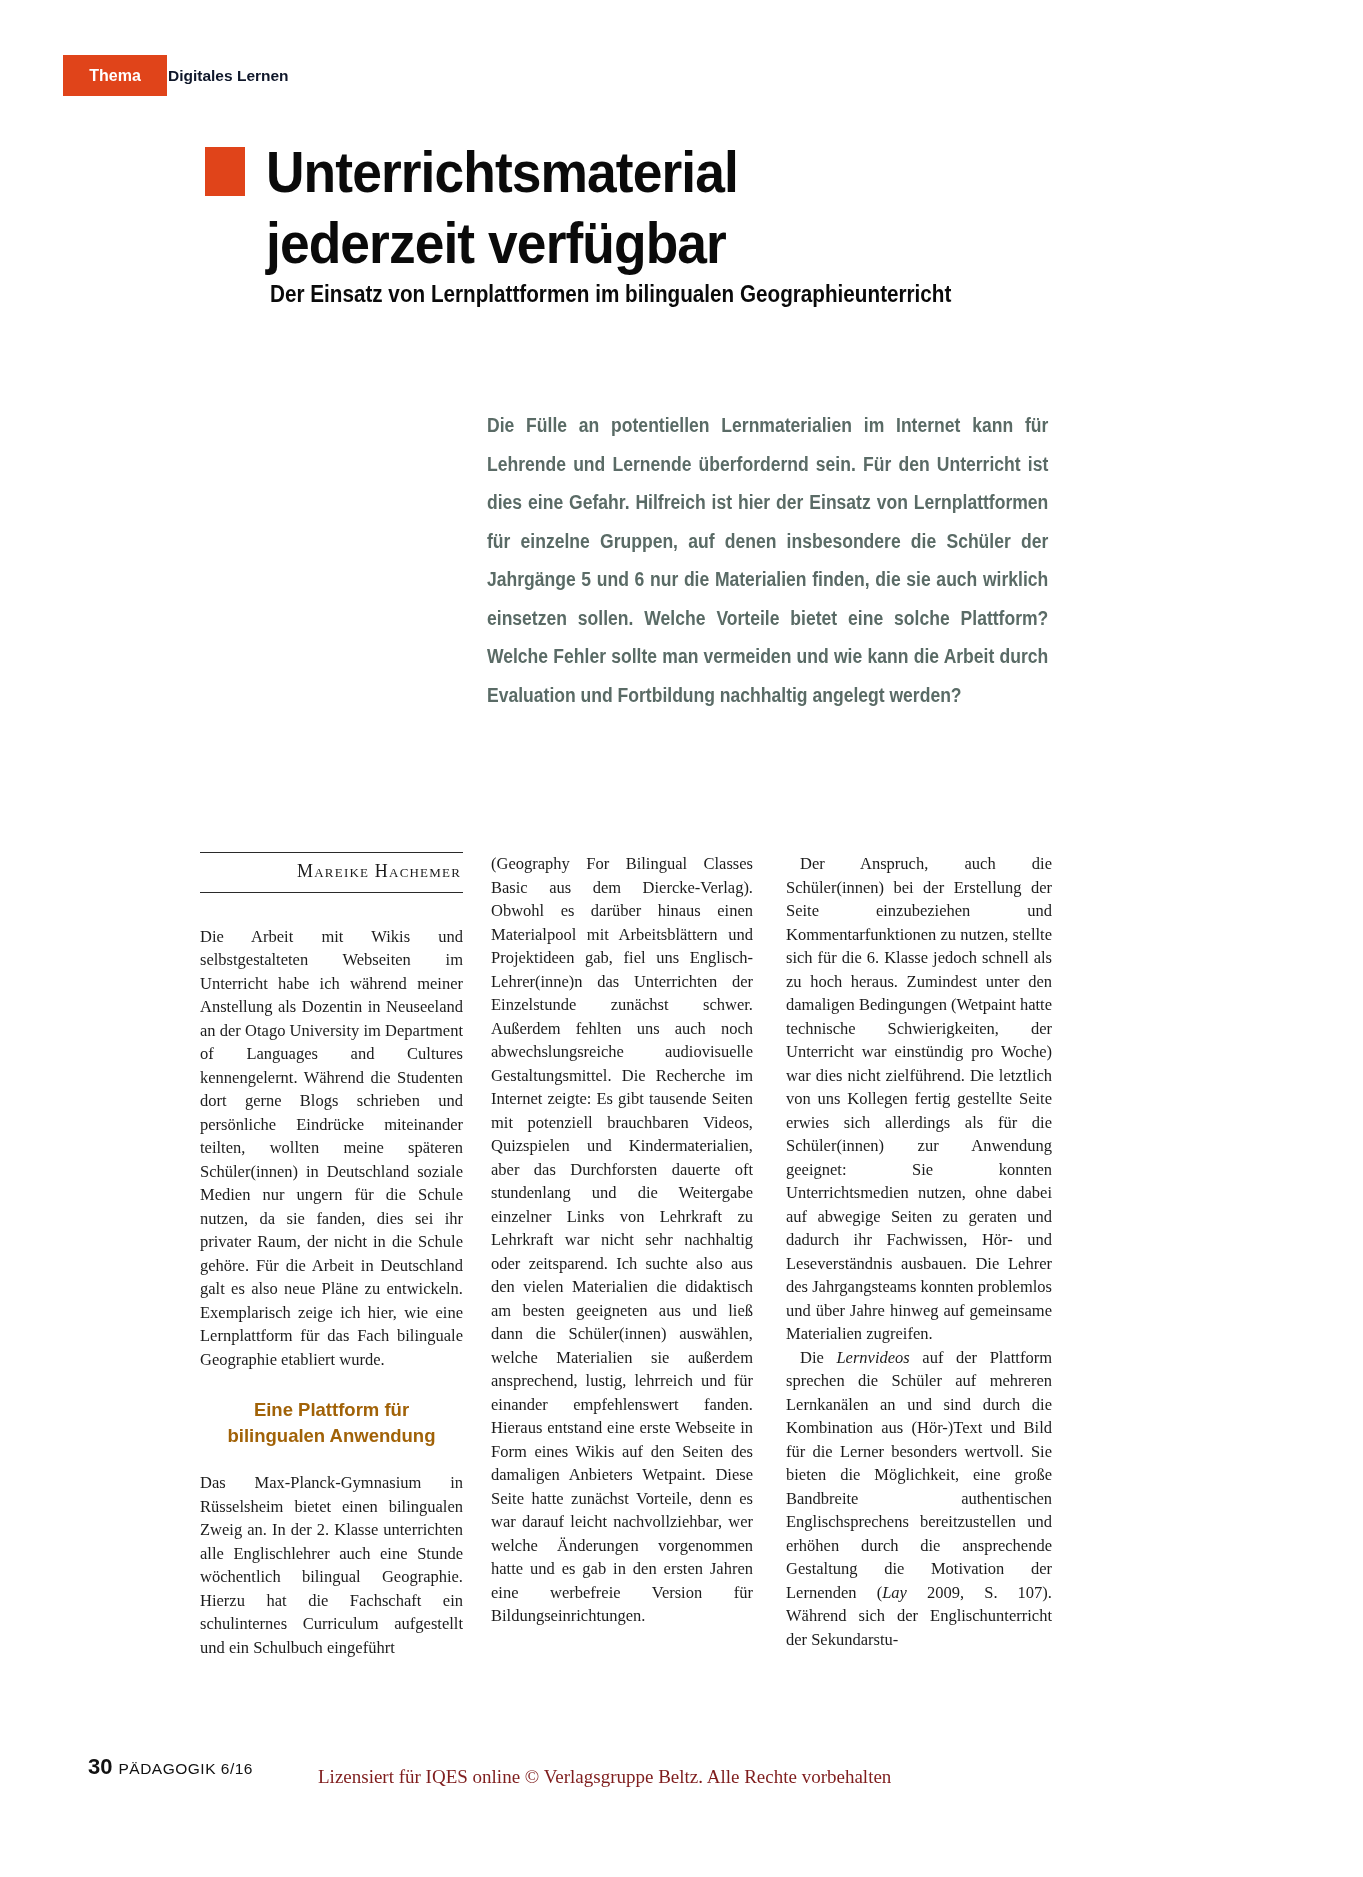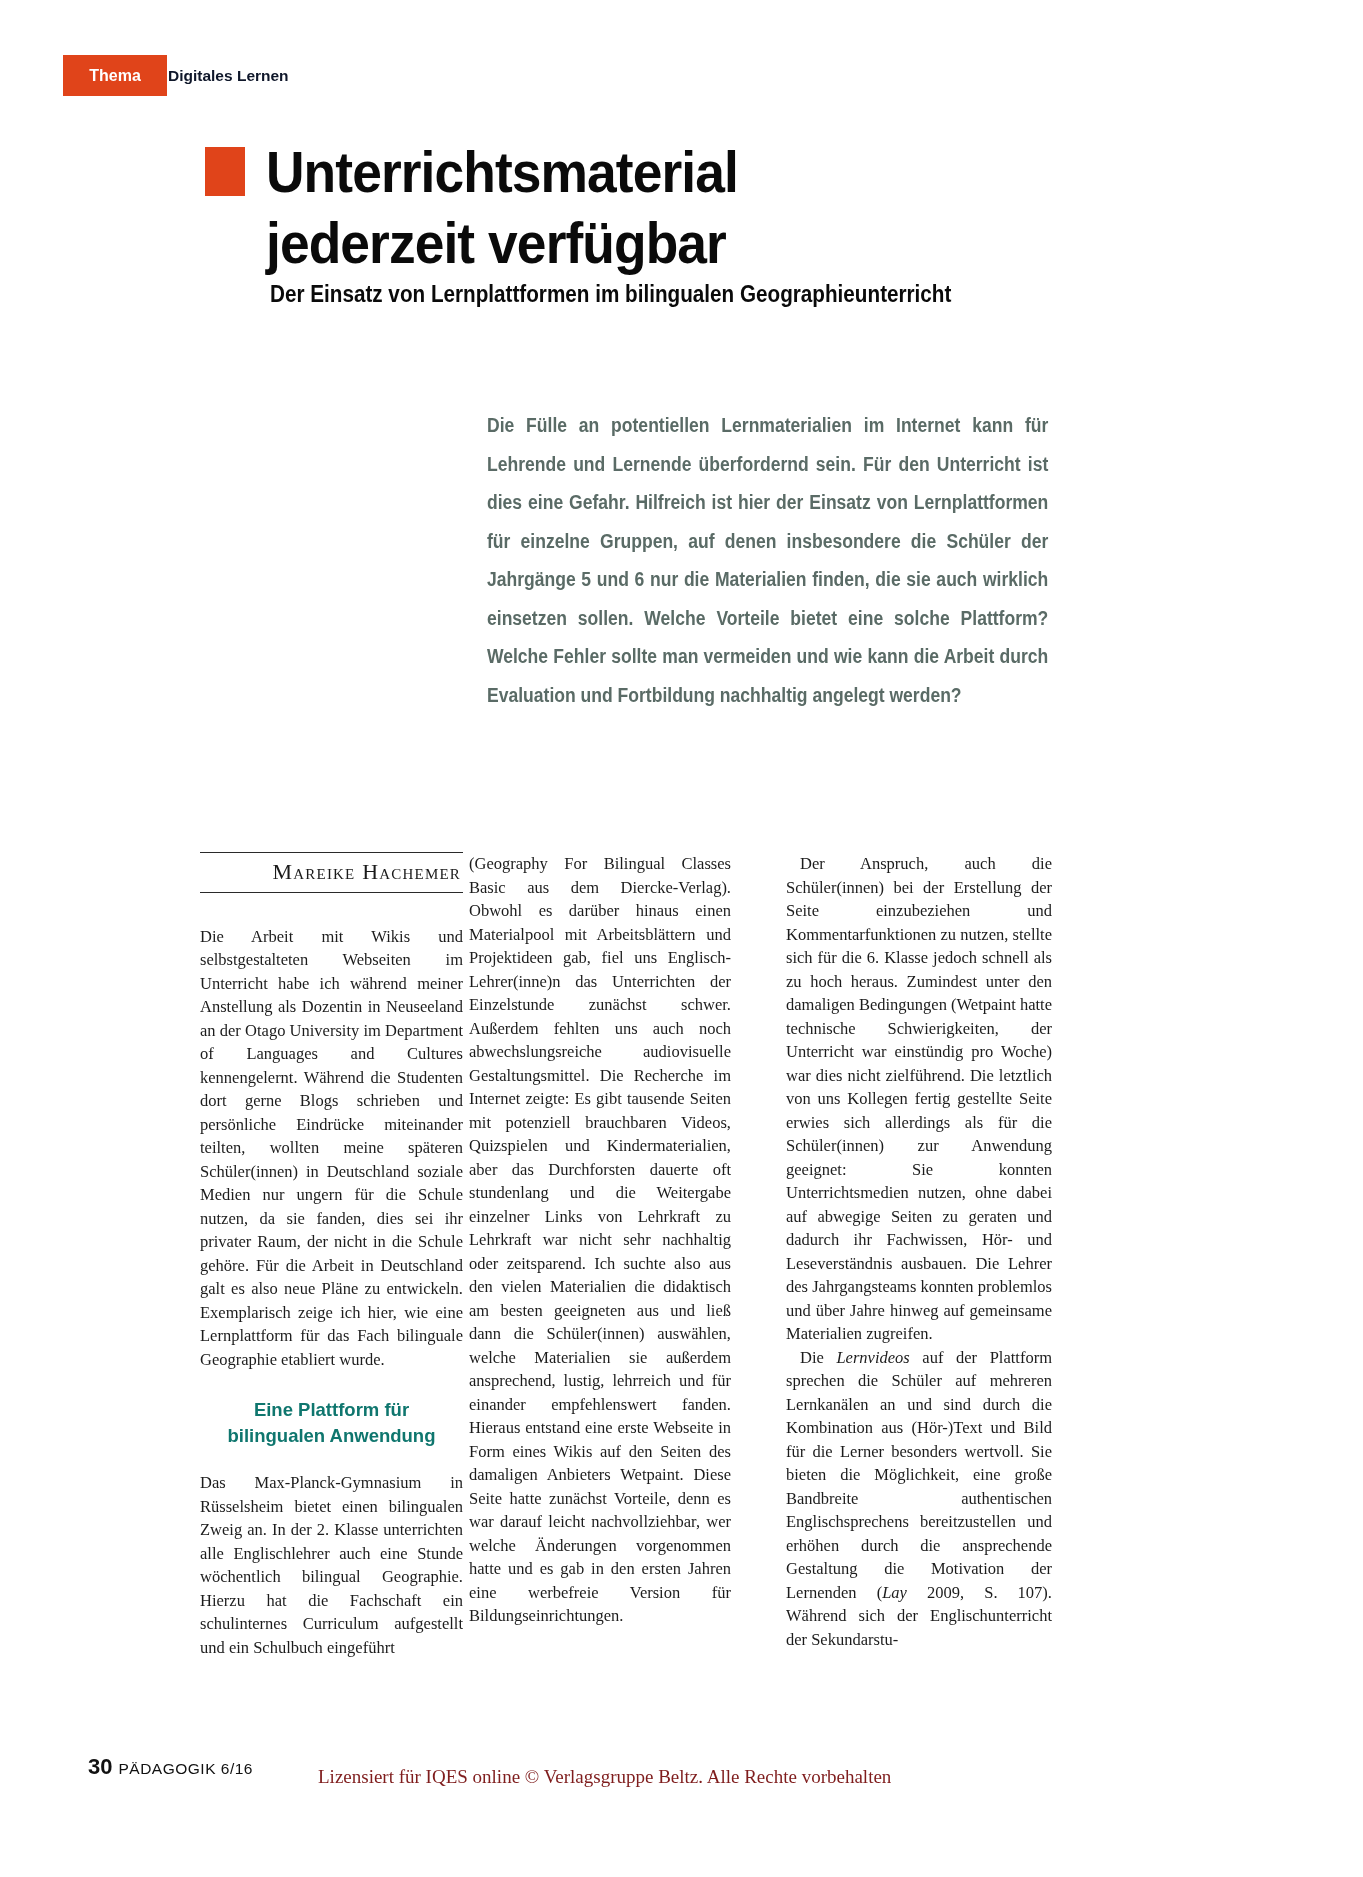--- a/index.html
+++ b/index.html
@@ -60,38 +60,38 @@
     text-align:justify;
   }
   
   .col {
     position:absolute; top:852px;
     font-size:16.5px; line-height:23.5px;
     text-align:justify;
     hyphens:auto; -webkit-hyphens:auto;
   }
   .col-1 { left:200px; width:263px; }
-  .col-2 { left:469px; width:262px; }
+  .col-2 { left:491px; width:262px; }
   .col-3 { left:786px; width:266px; }
   .author-block {
     border-top:1.5px solid #2a2a2a;
     border-bottom:1.5px solid #2a2a2a;
     padding:7px 2px 8px 0;
     text-align:right;
     font-variant:small-caps;
-    font-size:22px; letter-spacing:1.2px;
+    font-size:18px; letter-spacing:1.2px;
     color:#1a1a1a;
   }
   .col-1 .body-para:first-of-type { margin-top:32px; }
   .section-heading {
     margin:26px 0 22px 0;
     text-align:center;
     font-family:"Liberation Sans", sans-serif;
     font-weight:bold; font-size:18.5px; line-height:26px;
-    color:#0f766e;
+    color:#a16207;
     text-align:center;
   }
   .section-heading span { display:block; }
   .col-3 .body-para { text-indent:14px; }
   .italic { font-style:italic; }
   
   .footer-left {
     position:absolute; left:88px; top:1746px;
     font-family:Liberation Sans, sans-serif;
     white-space:nowrap;

